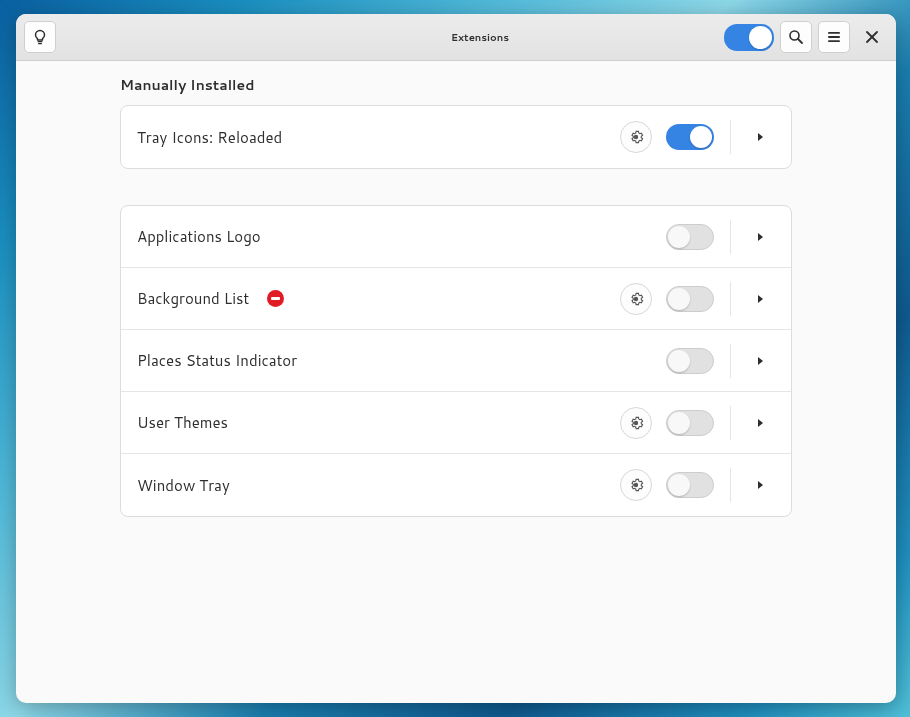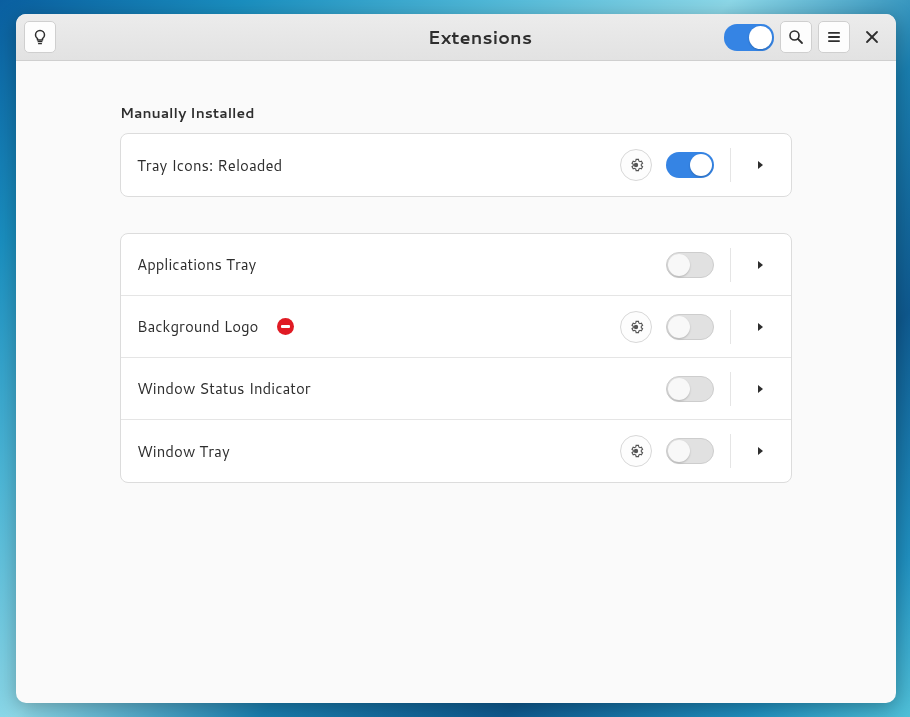--- a/index.html
+++ b/index.html
@@ -41,21 +41,21 @@
       display: flex;
       align-items: center;
       gap: 6px;
     }
     .titlebar-center {
       position: absolute;
       left: 0;
       right: 0;
       text-align: center;
       font-weight: 700;
-      font-size: 18px;
+      font-size: 10px;
       color: #2e2e2e;
       pointer-events: none;
       padding-left: 48px;
     }
     .titlebar-right {
       margin-left: auto;
     }
     .header-btn {
       width: 32px;
       height: 32px;
@@ -116,21 +116,21 @@
     }
     .header-toggle .toggle-knob {
       width: 23px;
       height: 23px;
     }
     .header-toggle.on .toggle-knob {
       left: 25px;
     }
     .content {
       flex: 1;
-      padding: 42px 104px 20px 104px;
+      padding: 14px 104px 20px 104px;
       overflow-y: auto;
     }
     .section-header {
       font-weight: 700;
       font-size: 14px;
       color: #2e2e2e;
       margin-bottom: 10px;
     }
     .list {
       border: 1px solid #dcdcdc;
@@ -284,39 +284,39 @@
                 </svg>
             </span>
           </div>
         </div>
       </div>
     </div>
 
     <div class="list">
 
       <div class="list-row">
-        <span class="row-label">Applications Tray</span>
+        <span class="row-label">Applications Logo</span>
         <div class="row-spacer"></div>
         <div class="row-actions">
           <div class="toggle off">
             <div class="toggle-knob"></div>
           </div>
           <div class="divider"></div>
           <div class="expand-arrow">
             <span>
               <svg width="8" height="10" viewBox="0 0 8 10">
                   <path d="M1 1l5 4-5 4z" fill="#2e2e2e"></path>
                 </svg>
             </span>
           </div>
         </div>
       </div>
 
       <div class="list-row">
-        <span class="row-label">Background Logo</span>
+        <span class="row-label">Background List</span>
         <span class="error-badge"></span>
         <div class="row-spacer"></div>
         <div class="row-actions">
           <div class="settings-btn">
             <span>
               <svg width="16" height="16" viewBox="0 0 16 16">
                   <path d="M8 10.2a2.2 2.2 0 1 0 0-4.4 2.2 2.2 0 0 0 0 4.4z" fill="#555"></path>
                   <path d="M13.3 8.8l1.3.9-1.2 2.1-1.5-.5c-.3.3-.7.5-1.1.7l-.3 1.6H8.1l-.3-1.6c-.4-.2-.8-.4-1.1-.7l-1.5.5-1.2-2.1 1.3-.9c0-.3 0-.5 0-.8 0-.3 0-.5 0-.8l-1.3-.9 1.2-2.1 1.5.5c.3-.3.7-.5 1.1-.7l.3-1.6h2.4l.3 1.6c.4.2.8.4 1.1.7l1.5-.5 1.2 2.1-1.3.9c0 .3 0 .5 0 .8 0 .3 0 .5 0 .8z" fill="none" stroke="#555" stroke-width="1.1"></path>
                 </svg>
             </span>
@@ -330,40 +330,39 @@
               <svg width="8" height="10" viewBox="0 0 8 10">
                   <path d="M1 1l5 4-5 4z" fill="#2e2e2e"></path>
                 </svg>
             </span>
           </div>
         </div>
       </div>
 
 
       <div class="list-row">
-        <span class="row-label">Window Status Indicator</span>
+        <span class="row-label">Places Status Indicator</span>
         <div class="row-spacer"></div>
         <div class="row-actions">
           <div class="toggle off">
             <div class="toggle-knob"></div>
           </div>
           <div class="divider"></div>
           <div class="expand-arrow">
             <span>
               <svg width="8" height="10" viewBox="0 0 8 10">
                   <path d="M1 1l5 4-5 4z" fill="#2e2e2e"></path>
                 </svg>
             </span>
           </div>
         </div>
       </div>
 
-
-      <div class="list-row">
-        <span class="row-label">Window Tray</span>
+      <div class="list-row">
+        <span class="row-label">User Themes</span>
         <div class="row-spacer"></div>
         <div class="row-actions">
           <div class="settings-btn">
             <span>
               <svg width="16" height="16" viewBox="0 0 16 16">
                   <path d="M8 10.2a2.2 2.2 0 1 0 0-4.4 2.2 2.2 0 0 0 0 4.4z" fill="#555"></path>
                   <path d="M13.3 8.8l1.3.9-1.2 2.1-1.5-.5c-.3.3-.7.5-1.1.7l-.3 1.6H8.1l-.3-1.6c-.4-.2-.8-.4-1.1-.7l-1.5.5-1.2-2.1 1.3-.9c0-.3 0-.5 0-.8 0-.3 0-.5 0-.8l-1.3-.9 1.2-2.1 1.5.5c.3-.3.7-.5 1.1-.7l.3-1.6h2.4l.3 1.6c.4.2.8.4 1.1.7l1.5-.5 1.2 2.1-1.3.9c0 .3 0 .5 0 .8 0 .3 0 .5 0 .8z" fill="none" stroke="#555" stroke-width="1.1"></path>
                 </svg>
             </span>
           </div>
@@ -374,15 +373,41 @@
           <div class="expand-arrow">
             <span>
               <svg width="8" height="10" viewBox="0 0 8 10">
                   <path d="M1 1l5 4-5 4z" fill="#2e2e2e"></path>
                 </svg>
             </span>
           </div>
         </div>
       </div>
 
+      <div class="list-row">
+        <span class="row-label">Window Tray</span>
+        <div class="row-spacer"></div>
+        <div class="row-actions">
+          <div class="settings-btn">
+            <span>
+              <svg width="16" height="16" viewBox="0 0 16 16">
+                  <path d="M8 10.2a2.2 2.2 0 1 0 0-4.4 2.2 2.2 0 0 0 0 4.4z" fill="#555"></path>
+                  <path d="M13.3 8.8l1.3.9-1.2 2.1-1.5-.5c-.3.3-.7.5-1.1.7l-.3 1.6H8.1l-.3-1.6c-.4-.2-.8-.4-1.1-.7l-1.5.5-1.2-2.1 1.3-.9c0-.3 0-.5 0-.8 0-.3 0-.5 0-.8l-1.3-.9 1.2-2.1 1.5.5c.3-.3.7-.5 1.1-.7l.3-1.6h2.4l.3 1.6c.4.2.8.4 1.1.7l1.5-.5 1.2 2.1-1.3.9c0 .3 0 .5 0 .8 0 .3 0 .5 0 .8z" fill="none" stroke="#555" stroke-width="1.1"></path>
+                </svg>
+            </span>
+          </div>
+          <div class="toggle off">
+            <div class="toggle-knob"></div>
+          </div>
+          <div class="divider"></div>
+          <div class="expand-arrow">
+            <span>
+              <svg width="8" height="10" viewBox="0 0 8 10">
+                  <path d="M1 1l5 4-5 4z" fill="#2e2e2e"></path>
+                </svg>
+            </span>
+          </div>
+        </div>
+      </div>
+
     </div>
   </div>
 </div>
 
 </body></html>

